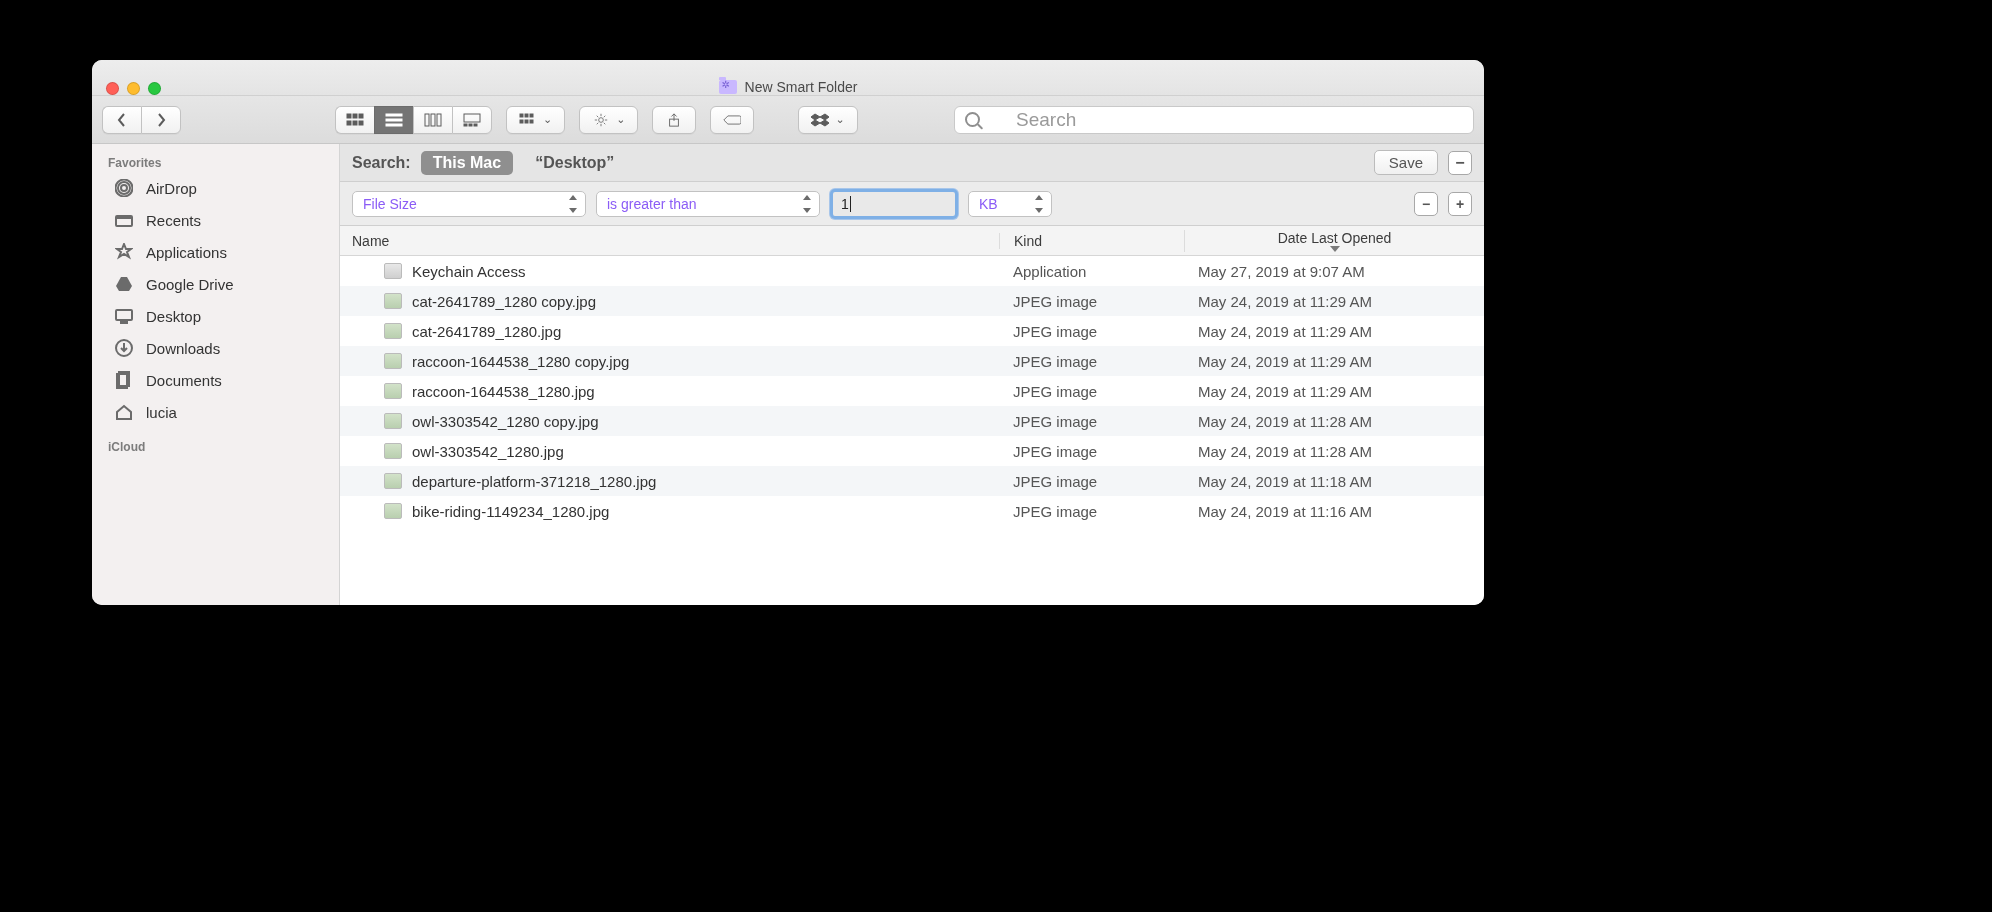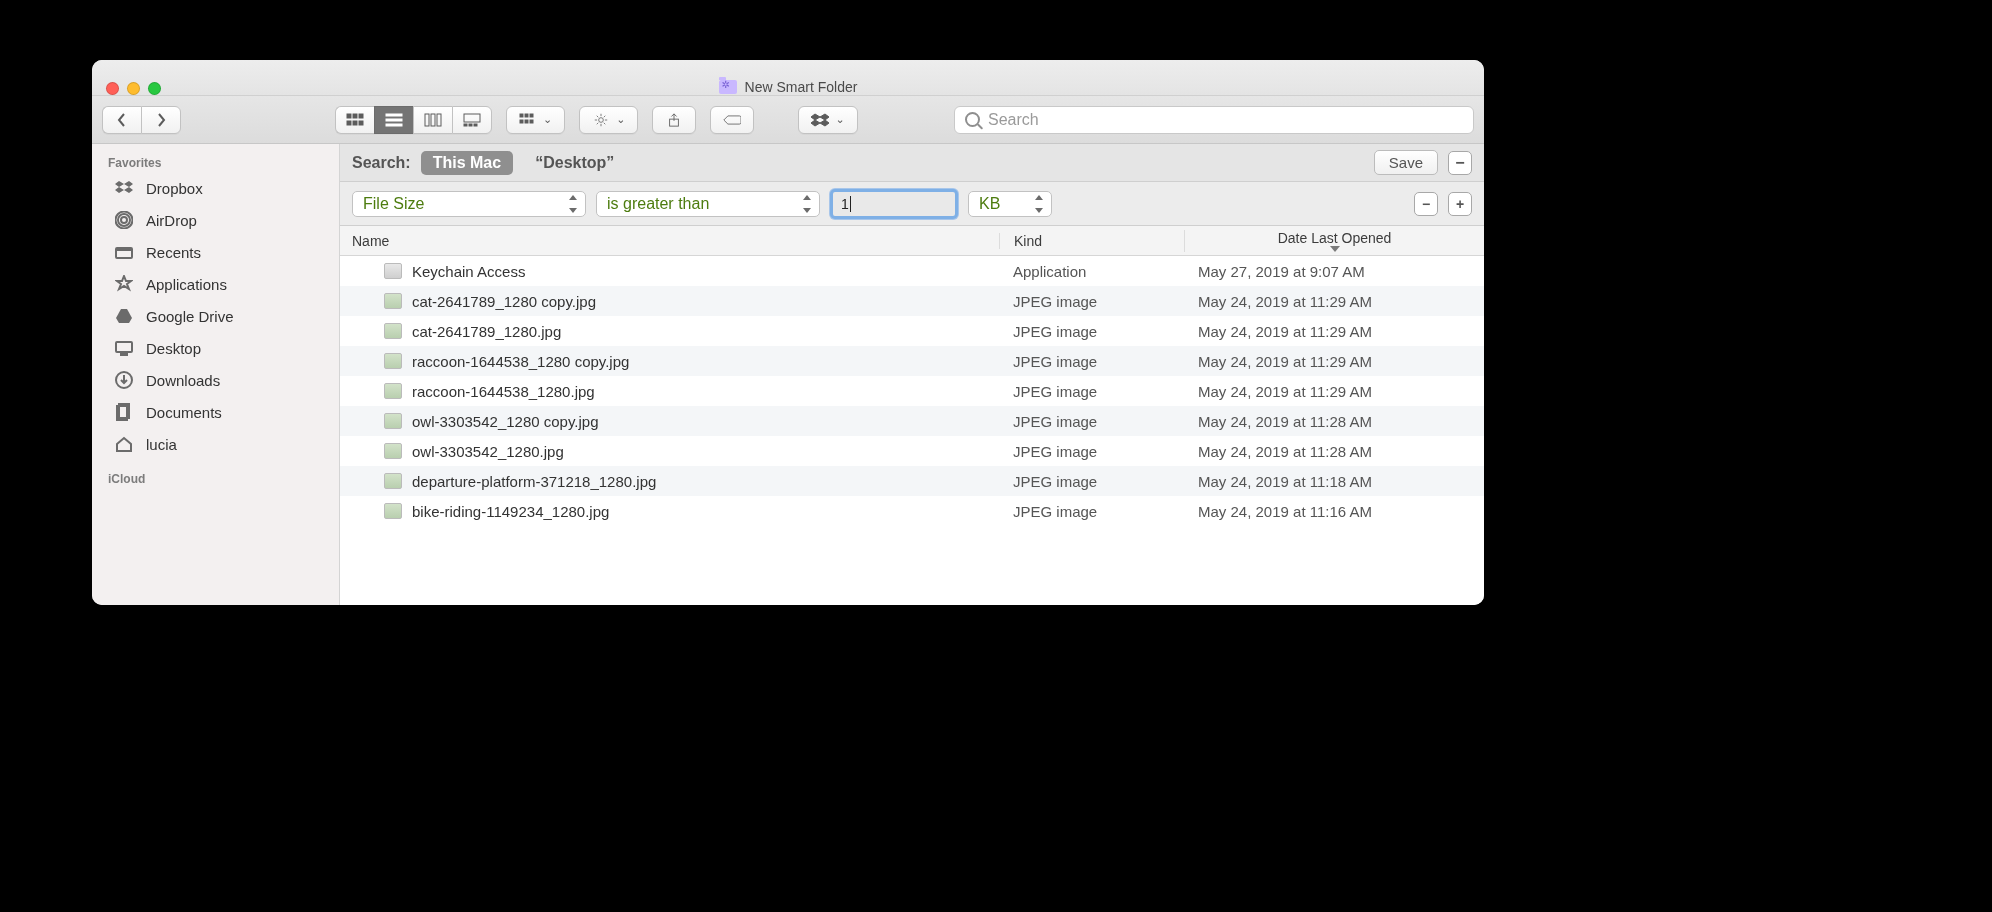--- a/index.html
+++ b/index.html
@@ -121,21 +121,21 @@
     color:#9a9a9a;
   }
   .searchbox .mag {
     width:15px;height:15px;border:2px solid #8f8f8f;border-radius:50%;
     position:relative;margin-right:8px;
   }
   .searchbox .mag::after{
     content:"";position:absolute;width:2px;height:7px;background:#8f8f8f;
     right:-3px;bottom:-5px;transform:rotate(-45deg);border-radius:2px;
   }
-  .searchbox span.ph { font-size:16px; }
+  .searchbox span.ph { font-size:19px;margin-left:28px; }
 
   
   .body {
     flex:1; display:flex; min-height:0;
   }
   .sidebar {
     width:248px; background:#f3f0f0;
     border-right:1px solid #d4d4d4;
     padding-top:6px;
     font-size:15px;
@@ -182,21 +182,21 @@
     font-weight:700; color:#555;
   }
 
   .criteria {
     height:44px; background:#ececec; border-bottom:1px solid #cfcfcf;
     display:flex; align-items:center; padding:0 12px; gap:10px;
   }
   .dropdown {
     background:#fff; border:1px solid #c2c2c2; border-radius:5px;
     height:26px; display:flex; align-items:center; padding:0 24px 0 10px;
-    font-size:16px; color:#4d7c0f; position:relative;text-align:center;
+    font-size:14px; color:#8b5cf6; position:relative;text-align:center;
   }
   .dropdown.size-1 { width:234px; }
   .dropdown.size-2 { width:224px; }
   .dropdown.size-3 { width:84px; }
   .stepper {
     position:absolute; right:4px; top:3px; width:12px; height:18px;
     display:flex; flex-direction:column; justify-content:space-between;
   }
   .stepper::before, .stepper::after {
     content:""; width:0;height:0;border-left:4px solid transparent;border-right:4px solid transparent;
@@ -384,28 +384,20 @@
       </div>
     </div>
 
     <div class="body">
 
       <div class="sidebar">
         <div class="side-head">Favorites</div>
         <div id="side-list">
             <div class="side-item">
               <span class="side-ico">
-                <svg viewBox="0 0 18 14" class="fill">
-                  <path d="M4 0 L9 3 L4 6 L0 3 Z M14 0 L18 3 L14 6 L9 3 Z M4 6 L9 9 L4 12 L0 9 Z M14 6 L18 9 L14 12 L9 9 Z"></path>
-                </svg>
-              </span>
-              <span>Dropbox</span>
-            </div>
-            <div class="side-item">
-              <span class="side-ico">
                 <svg viewBox="0 0 18 18">
                   <circle cx="9" cy="9" r="3"></circle>
                   <circle cx="9" cy="9" r="6" fill="none"></circle>
                   <circle cx="9" cy="9" r="8.5" fill="none"></circle>
                 </svg>
               </span>
               <span>AirDrop</span>
             </div>
             <div class="side-item">
               <span class="side-ico">

